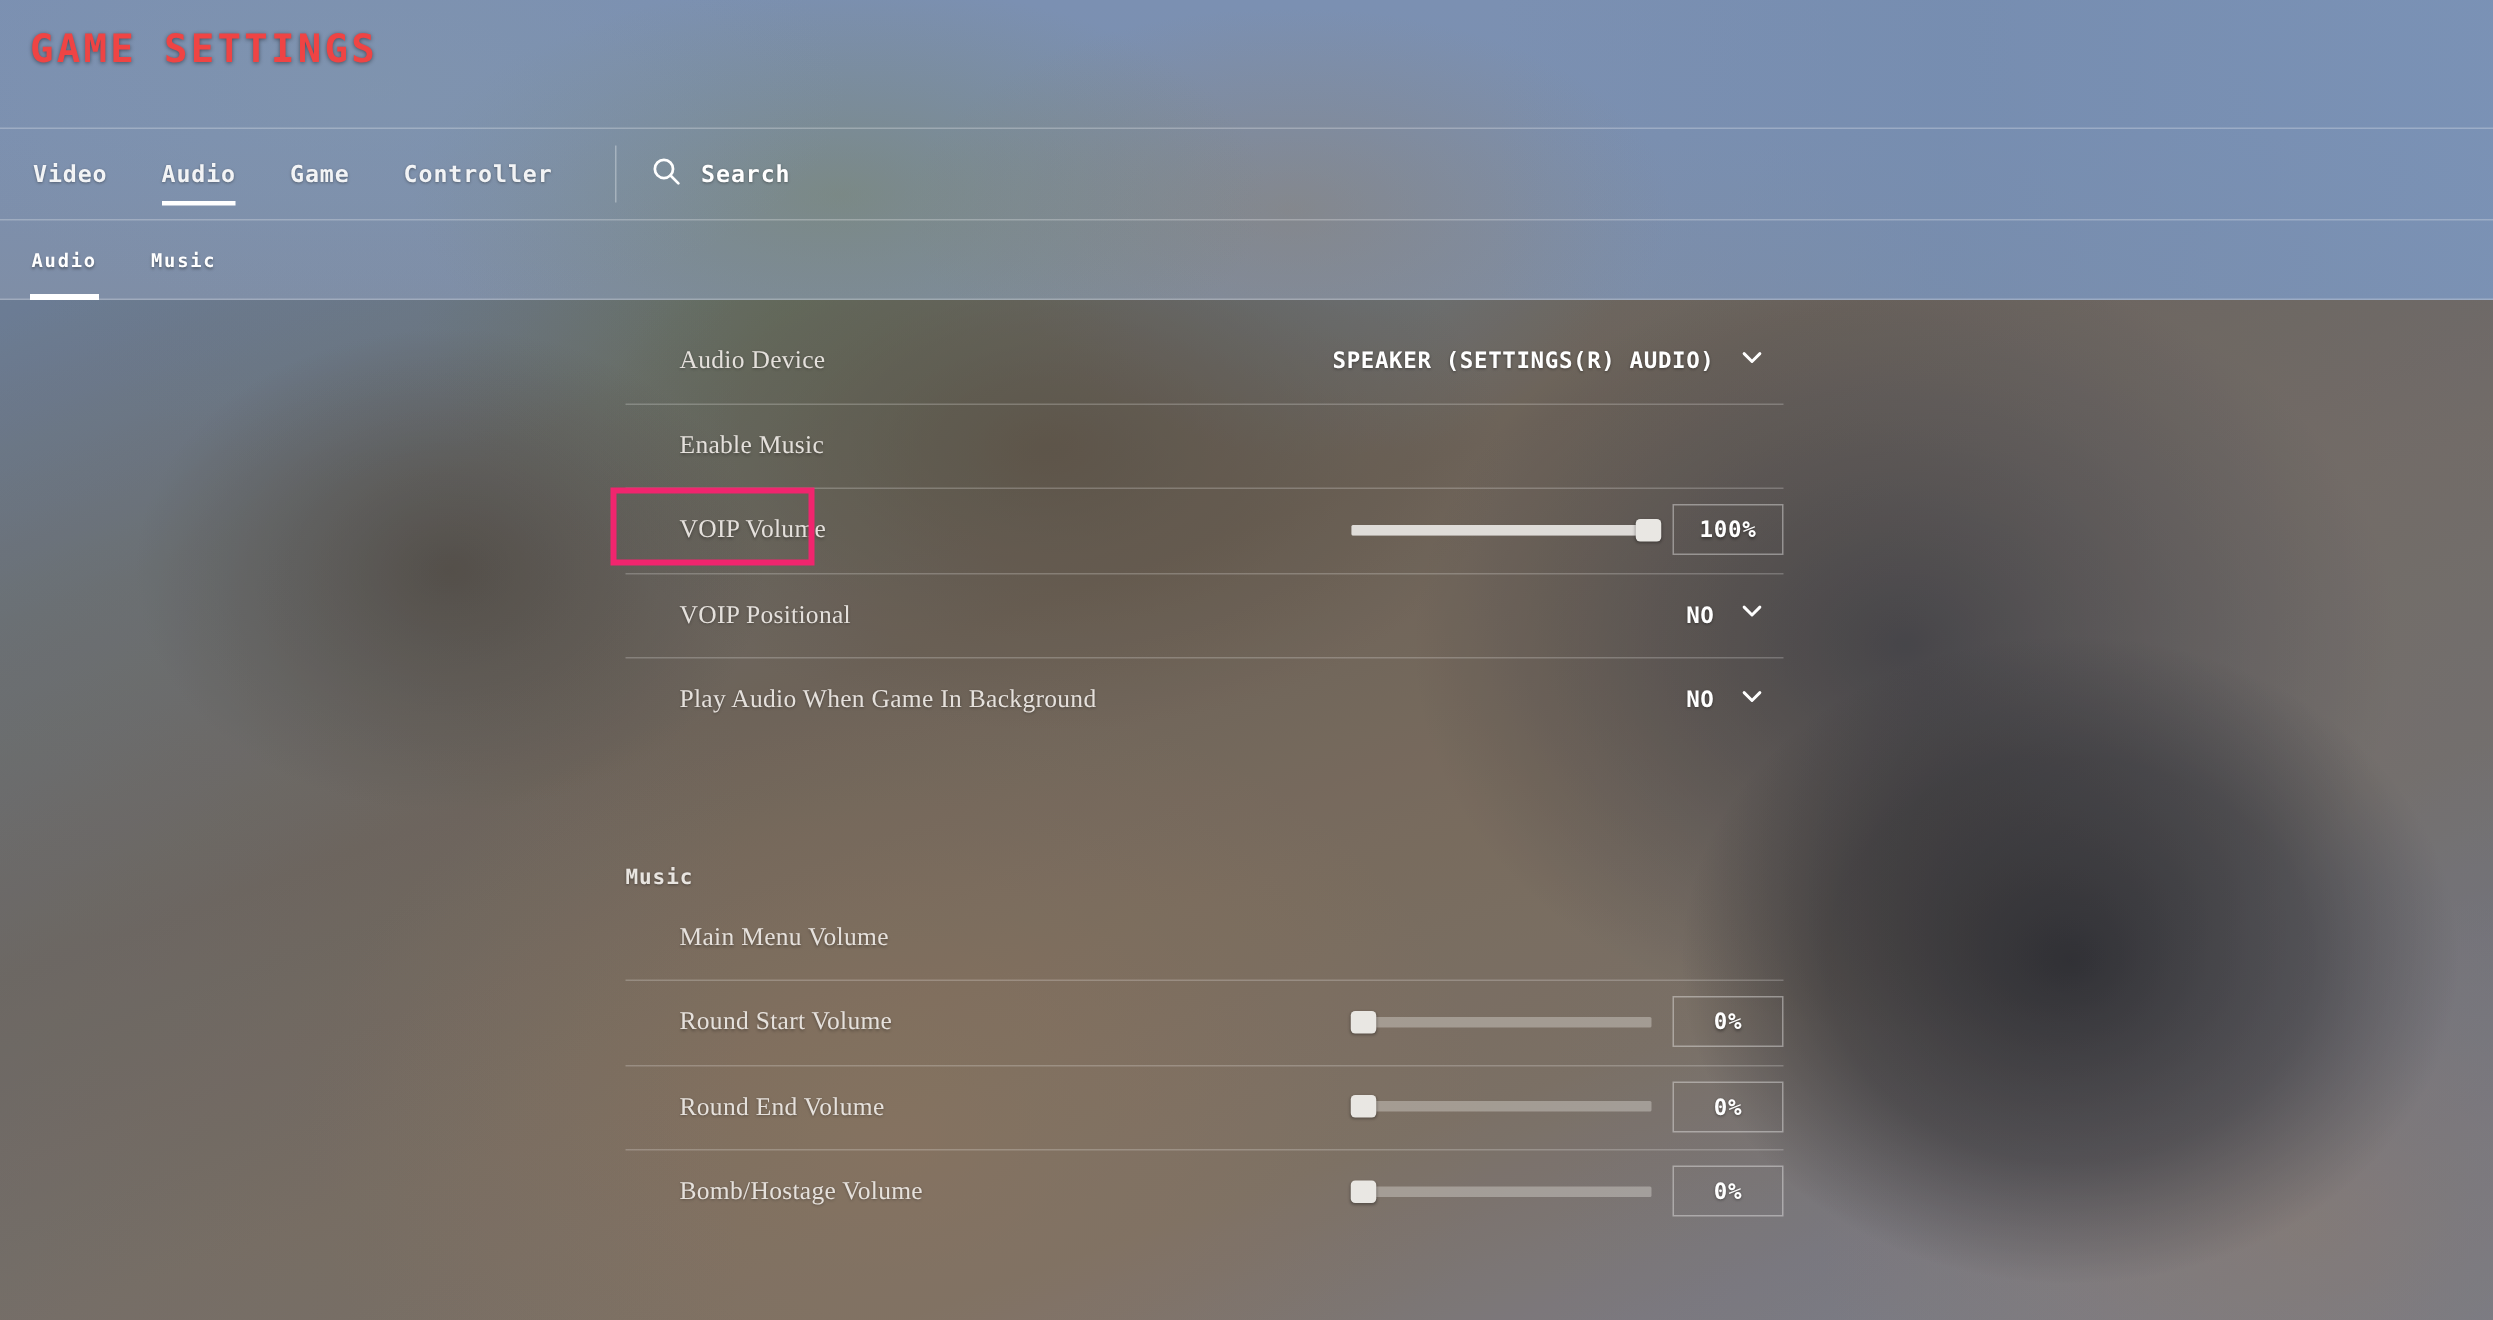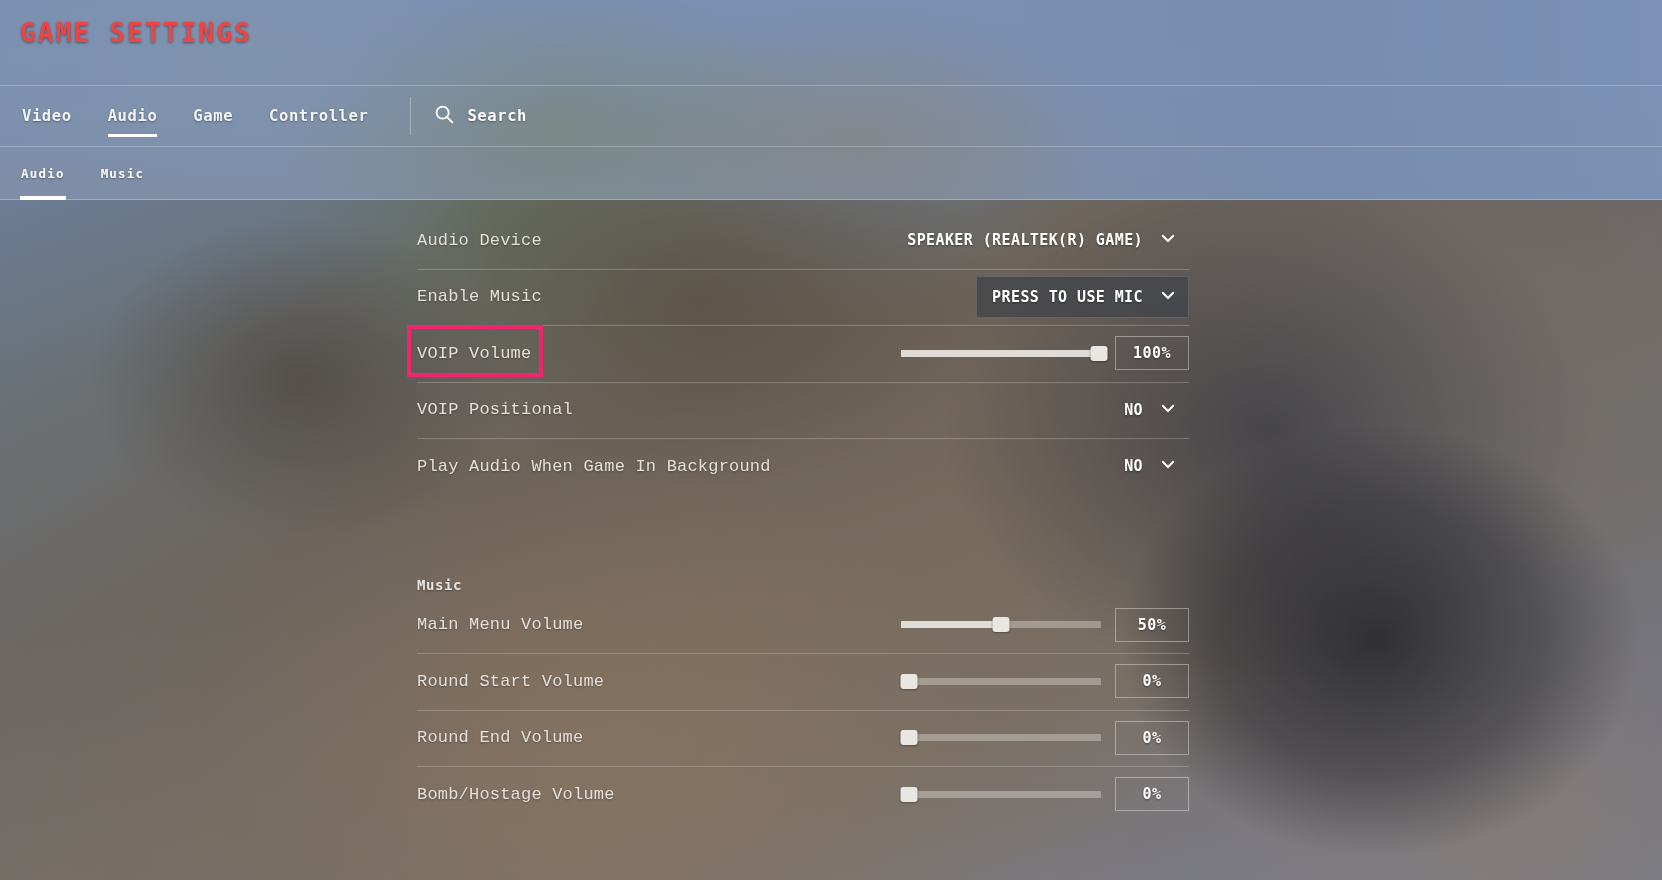--- a/index.html
+++ b/index.html
@@ -174,26 +174,27 @@
     justify-content: space-between;
   }
   .row + .row::before {
     content: "";
     position: absolute;
     left: 0; right: 0; top: 0;
     height: 1px;
     background: rgba(255,255,255,0.22);
   }
   .row-label {
-    font-family: Liberation Mono, monospace;
+    font-family: Liberation Serif, serif;
     font-size: 17px;
     font-weight: 400;
     color: rgba(236,232,228,0.95);
     letter-spacing: 0.2px;
     text-shadow: 0 1px 2px rgba(0,0,0,0.30);
+    margin-left: 36px;
   }
   .row-right {
     display: flex;
     align-items: center;
     gap: 14px;
   }
 
   
   .dropdown {
     display: flex;
@@ -326,43 +327,33 @@
   <div class="subnav-item active">Audio</div>
   <div class="subnav-item">Music</div>
 </div>
 
 <div id="settings">
 
   <div class="row">
     <div class="row-label">Audio Device</div>
     <div class="row-right">
       <div class="dropdown">
-        <span class="dd-value">SPEAKER (REALTEK(R) GAME)</span>
+        <span class="dd-value">SPEAKER (SETTINGS(R) AUDIO)</span>
         <span class="chev">
           <svg width="18" height="18" viewBox="0 0 24 24" fill="none" stroke="#ffffff" stroke-width="2.6" stroke-linecap="round" stroke-linejoin="round">
               <polyline points="5,9 12,16 19,9"></polyline>
             </svg>
         </span>
       </div>
     </div>
   </div>
 
 
   <div class="row">
     <div class="row-label">Enable Music</div>
-    <div class="row-right">
-      <div class="dropdown hovered">
-        <span class="dd-value">PRESS TO USE MIC</span>
-        <span class="chev">
-          <svg width="18" height="18" viewBox="0 0 24 24" fill="none" stroke="#ffffff" stroke-width="2.6" stroke-linecap="round" stroke-linejoin="round">
-              <polyline points="5,9 12,16 19,9"></polyline>
-            </svg>
-        </span>
-      </div>
-    </div>
   </div>
 
   <div class="row">
     <div class="row-label">VOIP Volume</div>
     <div class="row-right">
       <div class="slider">
         <div class="slider-track"></div>
         <div class="slider-fill" style="width:100%;"></div>
         <div class="slider-knob" style="left:99%;"></div>
       </div>
@@ -397,28 +388,20 @@
       </div>
     </div>
   </div>
 
   <div class="spacer"></div>
 
   <div class="section-head">Music</div>
 
   <div class="row" style="border-top:none;">
     <div class="row-label">Main Menu Volume</div>
-    <div class="row-right">
-      <div class="slider">
-        <div class="slider-track"></div>
-        <div class="slider-fill" style="width:50%;"></div>
-        <div class="slider-knob" style="left:50%;"></div>
-      </div>
-      <div class="value-box">50%</div>
-    </div>
   </div>
 
   <div class="row">
     <div class="row-label">Round Start Volume</div>
     <div class="row-right">
       <div class="slider">
         <div class="slider-track"></div>
         <div class="slider-fill" style="width:0%;"></div>
         <div class="slider-knob" style="left:4%;"></div>
       </div>

